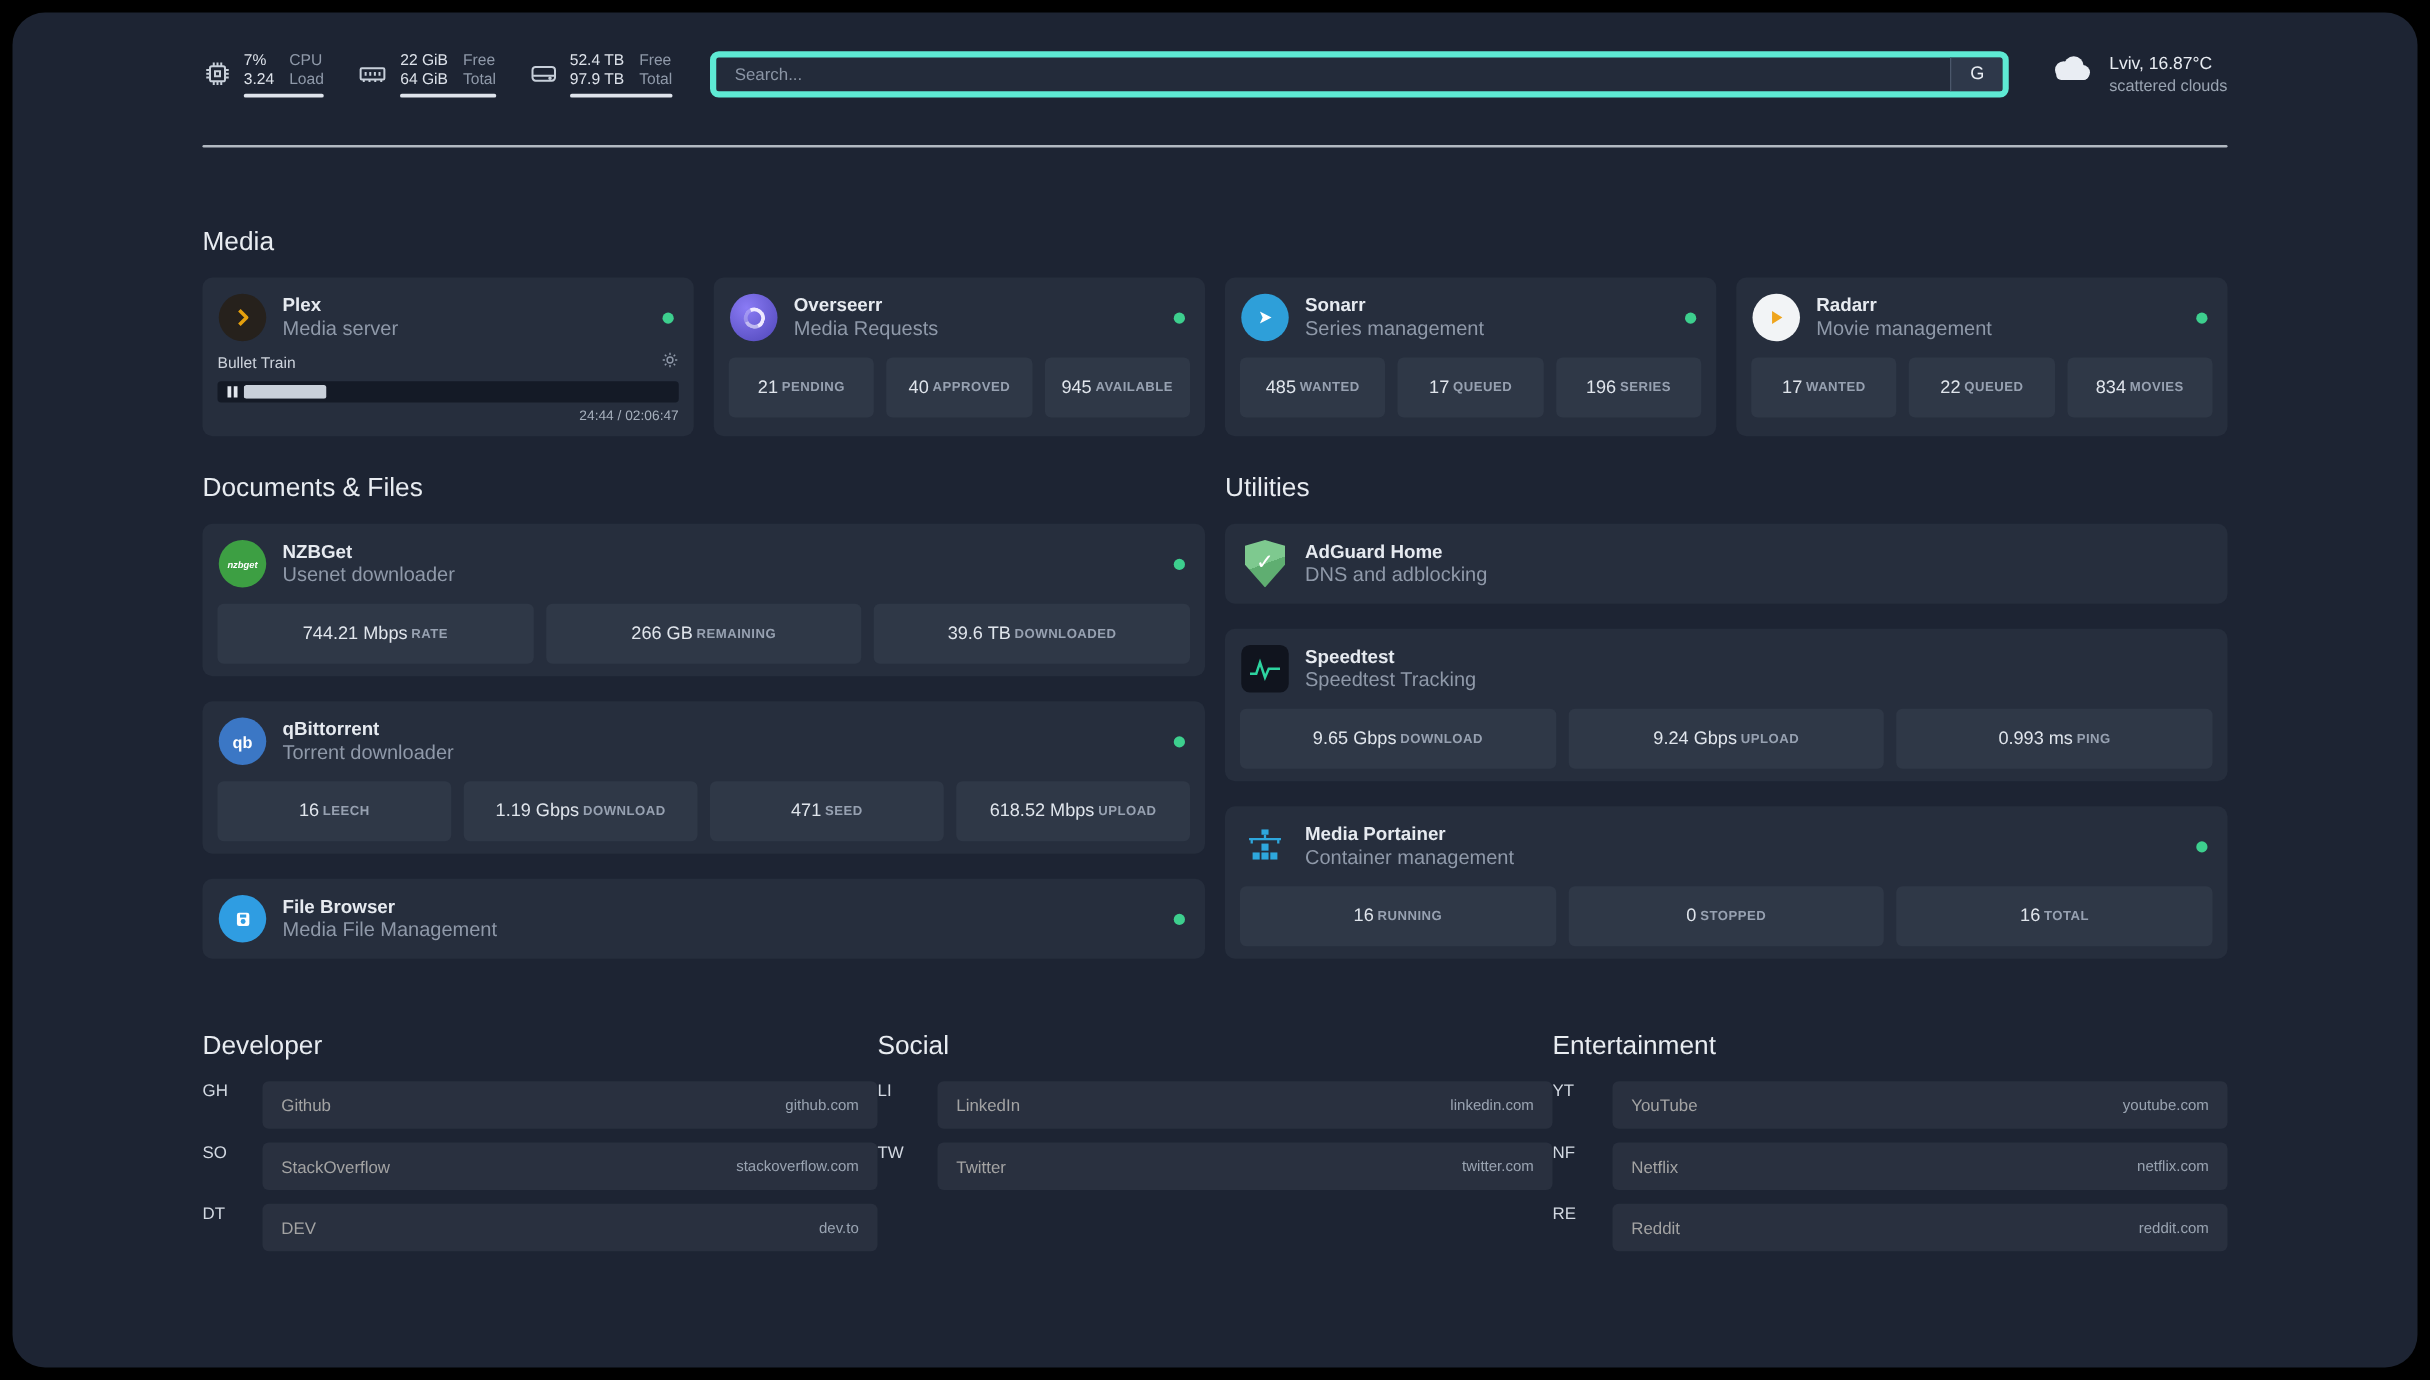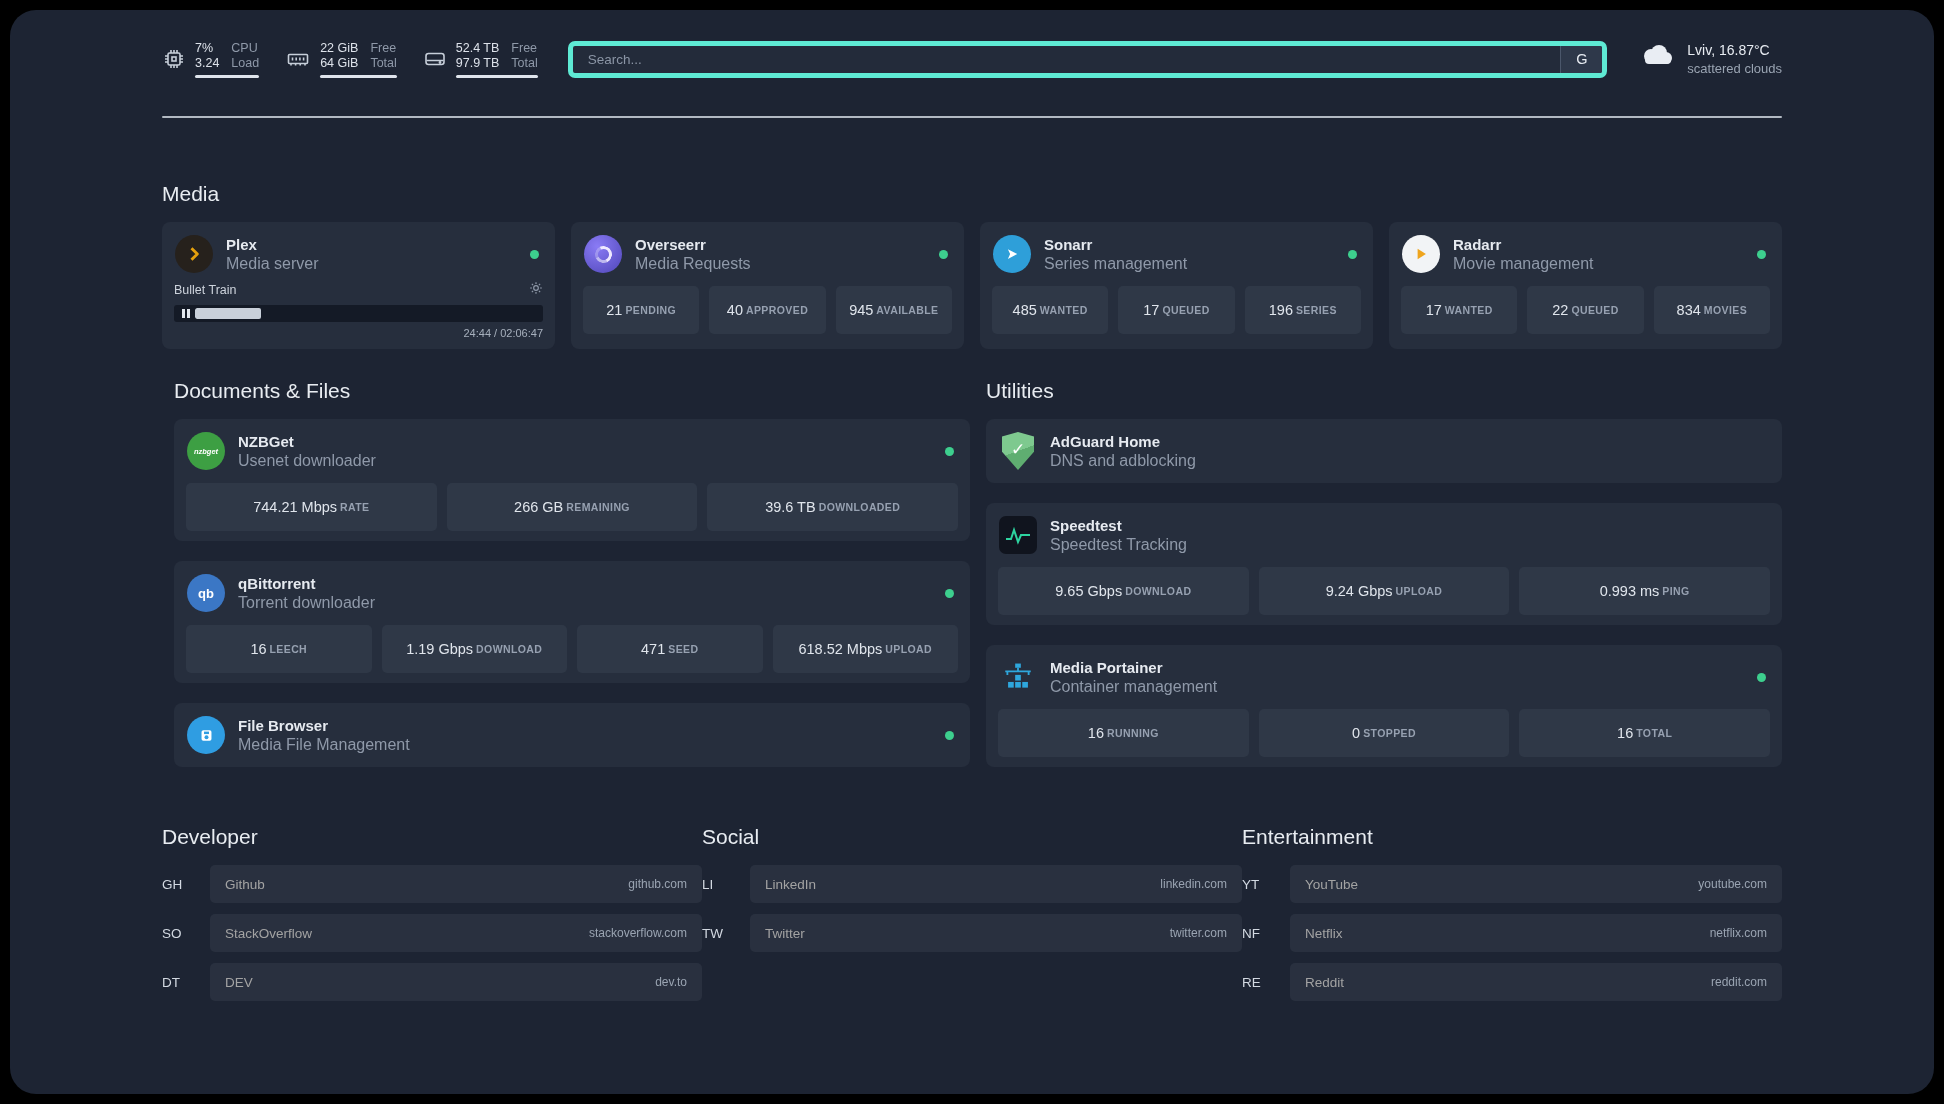--- a/index.html
+++ b/index.html
@@ -60,29 +60,29 @@
     font-size:12.5px; color:#cdd3dc; }
   .player-bar { margin-top:7px; height:17px; background:#141a26; border-radius:3px;
     display:flex; align-items:center; padding:0 3px; }
   .pause-icon { width:18px; display:flex; gap:2.5px; justify-content:center; flex:none; }
   .pause-icon i { width:2.5px; height:9px; background:#e2e7ee; display:block; }
   .player-track { flex:1; height:11px; position:relative; overflow:hidden; border-radius:2px; }
   .player-fill { height:100%; background:#c9d0da; border-radius:2px; }
   .player-time { text-align:right; font-size:11px; color:#a7b0bd; margin-top:5px; }
 
   
-  .cols-2 { display:grid; grid-template-columns:1fr 1fr; gap:16px; margin-top:30px;margin-left:12px; }
+  .cols-2 { display:grid; grid-template-columns:1fr 1fr; gap:16px; margin-top:30px; }
   .col-block .section-title { margin-bottom:16px; }
   .col-block .card + .card { margin-top:20px; }
 
   
   .bookmarks { display:grid; grid-template-columns:repeat(3,1fr); margin-top:58px; }
   .bookmark-col .section-title { margin-bottom:16px; }
   .bookmark-list { display:flex; flex-direction:column; gap:11px; }
-  .bookmark-row { display:flex; align-items:center; }
+  .bookmark-row { display:flex; }
   .bm-abbr { width:48px; font-size:13.5px; color:#d3d9e2; flex:none; }
   .bm-bar { flex:1; height:38px; background:#29303f; border-radius:5px;
     display:flex; align-items:center; justify-content:space-between; padding:0 15px; }
   .bm-name { font-size:13.5px; color:#a3a3a3; }
   .bm-url { font-size:12px; color:#9aa4b2; }
 
   
   .overseerr-bg { background:radial-gradient(circle at 35% 30%, #8a7bf5, #4f46b8); }
   .ov-swirl { width:17px; height:17px; border-radius:50%; border:3.5px solid #efe9ff;
     border-left-color:rgba(255,255,255,.25); border-bottom-color:rgba(255,255,255,.55);

